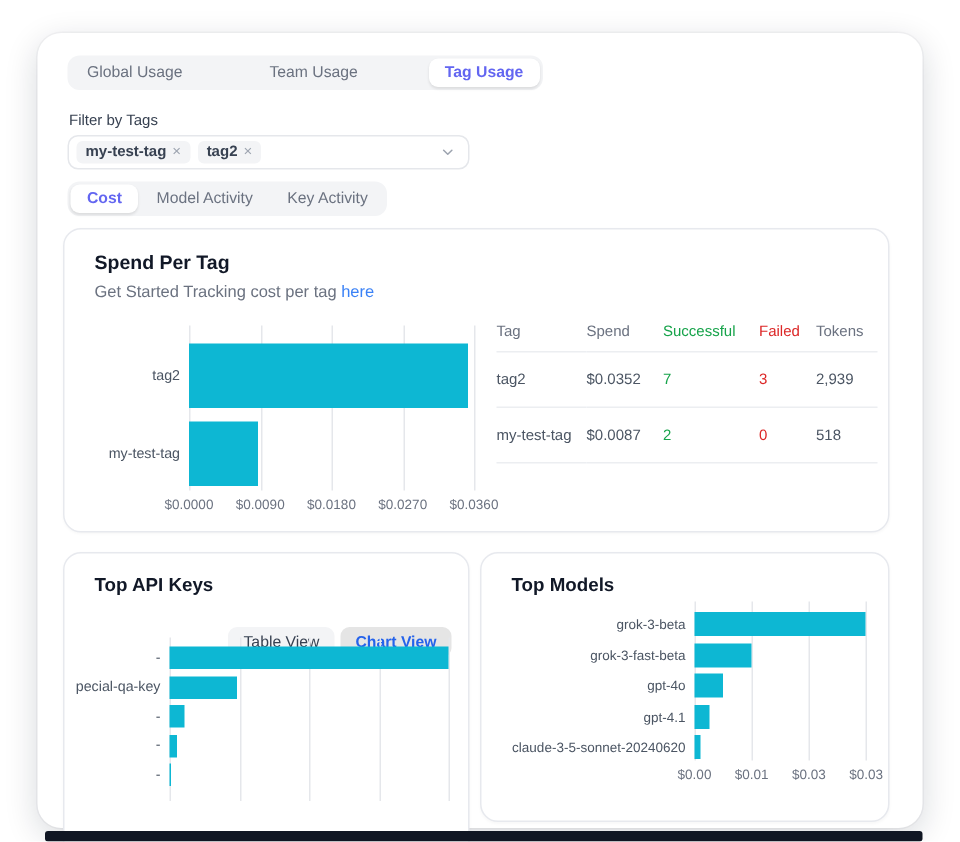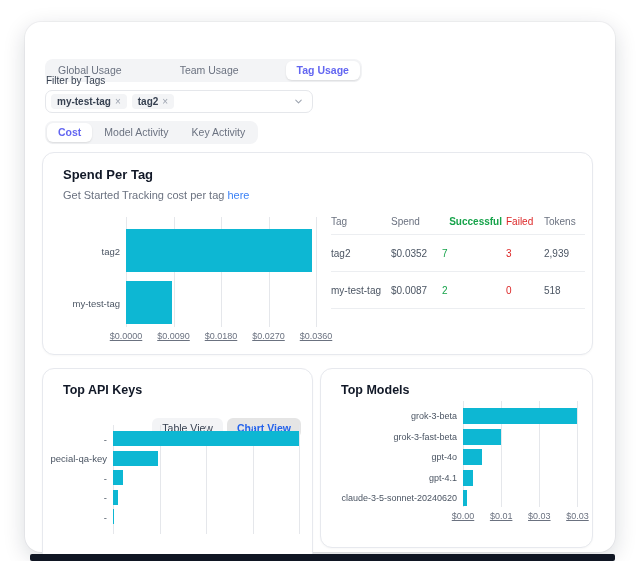--- a/index.html
+++ b/index.html
@@ -23,21 +23,21 @@
   .pill-group{
     position:absolute;display:inline-flex;align-items:center;
     background:#f3f4f6;border-radius:8px;padding:2px;gap:1px;
   }
   .pill{
     border:none;background:transparent;cursor:pointer;
     padding:4px 11px;font-size:10.5px;line-height:1;color:#6b7280;
     border-radius:6px;font-family:inherit;font-weight:500;white-space:nowrap;
   }
   .pill.active{background:#ffffff;color:#6366f1;font-weight:600;box-shadow:0 1px 2px rgba(0,0,0,.10);}
-  #usage-tabs{left:20px;top:37px;gap:36px;}
+  #usage-tabs{left:20px;top:15px;gap:36px;}
   #view-tabs{left:20px;top:99px;}
 
   .filter-label{position:absolute;left:21px;top:53px;font-size:10px;color:#374151;}
 
   .tag-select{
     position:absolute;left:20px;top:68px;width:268px;height:23px;
     border:1px solid #e5e7eb;border-radius:7px;background:#fff;
     display:flex;align-items:center;gap:5px;padding:0 8px 0 5px;box-sizing:border-box;
     cursor:pointer;
   }
@@ -65,41 +65,41 @@
   
   .hchart{position:absolute;}
   .hchart .gridline{position:absolute;top:0;height:100%;width:1px;background:#e5e7eb;}
   .hchart .bar{position:absolute;}
   .hchart .ylab{
     position:absolute;left:0;text-align:right;transform:translateY(-50%);
     font-size:9.5px;color:#4b5563;white-space:nowrap;
   }
   .hchart .xlab{
     position:absolute;transform:translateX(-50%);
-    font-size:9px;color:#6b7280;white-space:nowrap;text-decoration:underline;
+    font-size:9px;color:#6b7280;white-space:nowrap;
   }
   #chart-spend {left:14px;top:64px;width:259px;height:110px;}
   #chart-keys  {left:0px;top:56px;width:256px;height:109px;}
   #chart-keys .ylab{font-size:9.5px;}
   #chart-models{left:0px;top:32px;width:266px;height:106px;}
   #chart-models .ylab{font-size:9px;}
 
   
   .spend-table{position:absolute;left:288px;top:56px;width:254px;border-collapse:collapse;font-size:10px;}
   .spend-table th{
     text-align:left;font-weight:500;color:#6b7280;height:25px;
     border-bottom:1px solid #eceef1;padding:0 4px 0 0;
   }
   .spend-table td{
     text-align:left;color:#4b5563;height:36px;
     border-bottom:1px solid #eceef1;padding:0 4px 0 0;
   }
   .spend-table .c-successful{color:#16a34a;}
   .spend-table .c-failed{color:#dc2626;}
-  .spend-table th.c-successful{font-weight:700;text-align:right;}
+  .spend-table th.c-successful{font-weight:400;}
   .spend-table th.c-failed{font-weight:400;}
 
   
   .view-btns{position:absolute;top:49px;right:11px;display:flex;gap:4px;}
   .vbtn{
     border:none;cursor:pointer;font-family:inherit;
     font-size:10.5px;line-height:1;padding:4.5px 10px;border-radius:6px;white-space:nowrap;
   }
   .vbtn-table{background:#f3f4f6;color:#374151;}
   .vbtn-chart{background:#e5e5e5;color:#2563eb;font-weight:600;}

